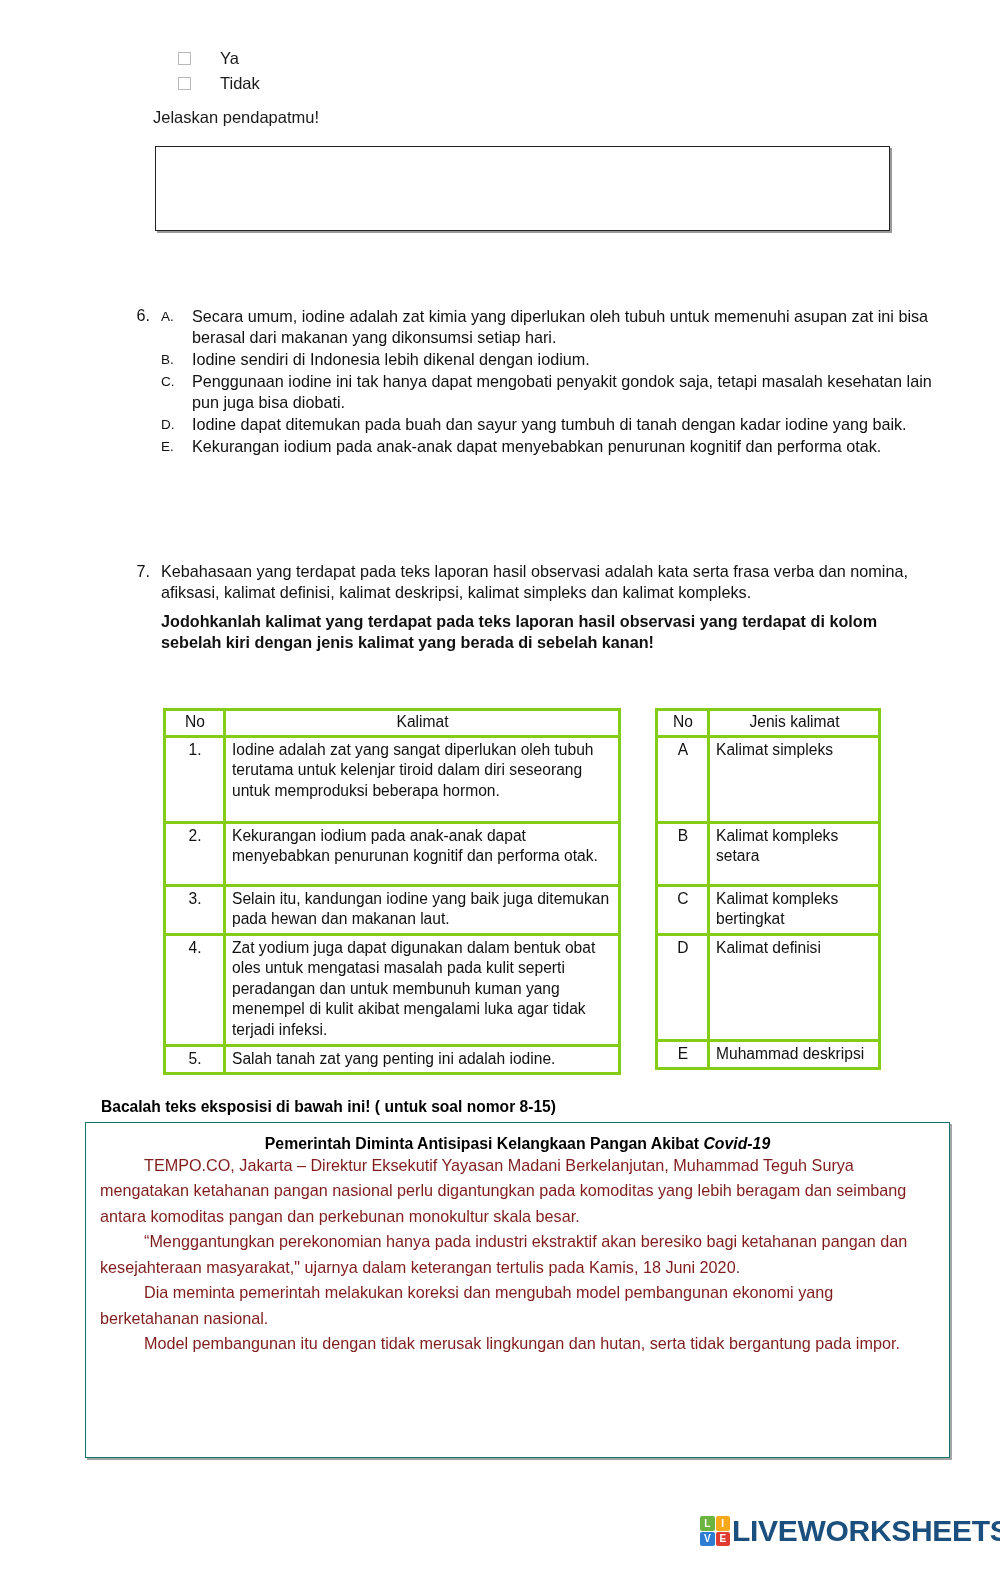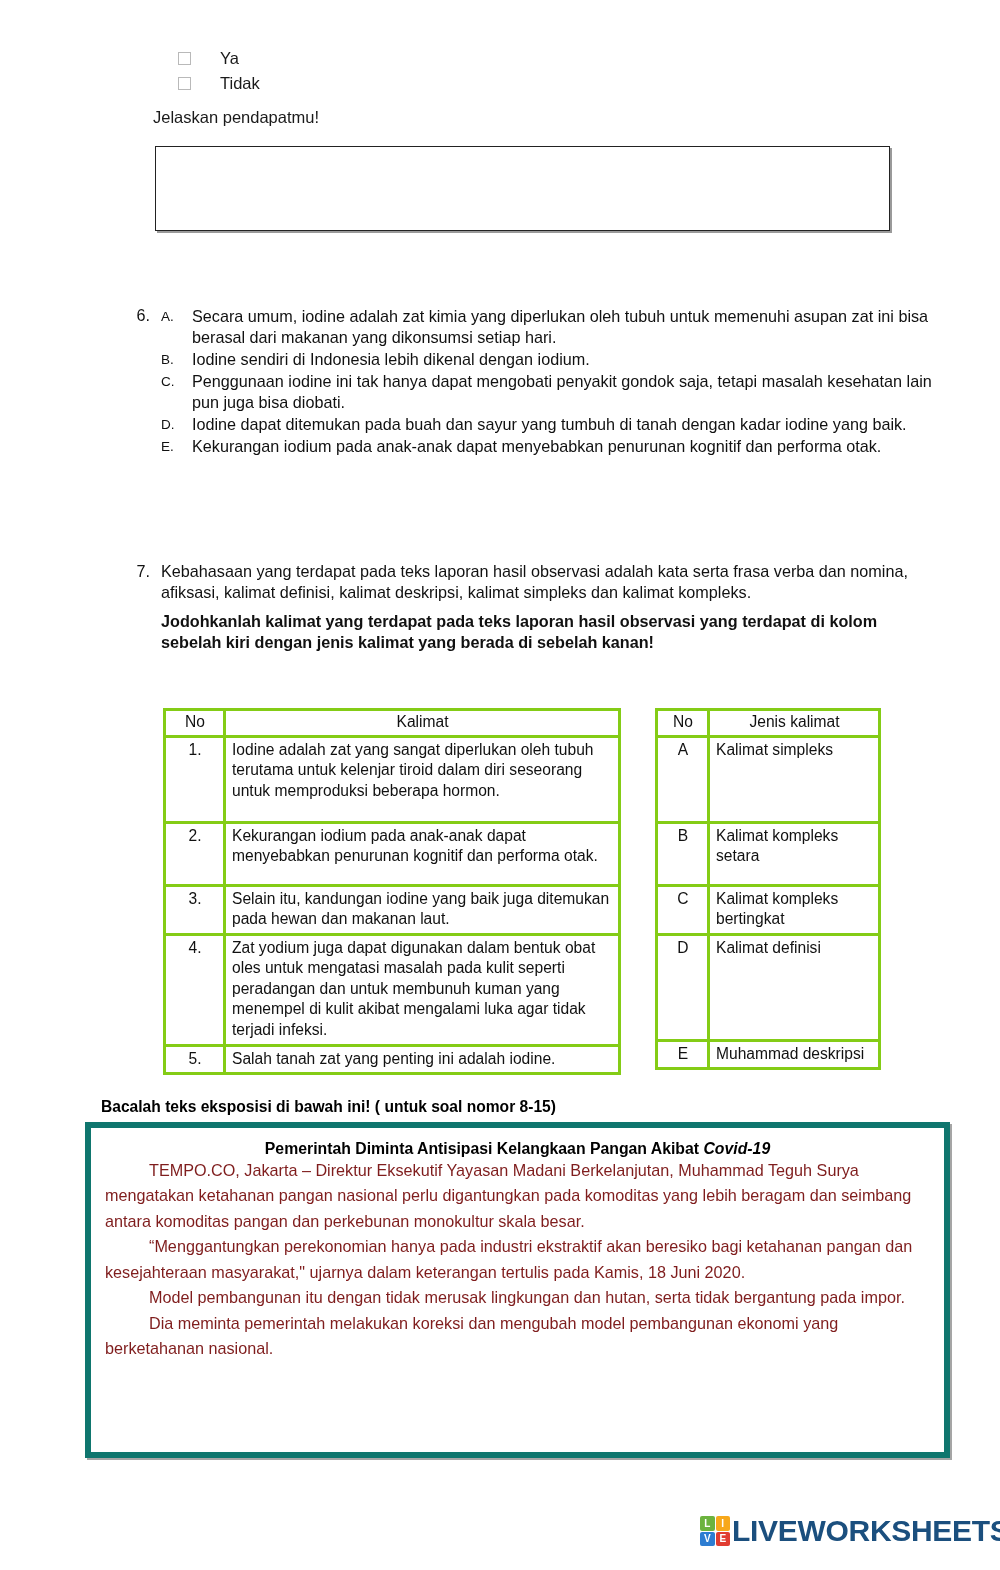--- a/index.html
+++ b/index.html
@@ -146,21 +146,21 @@
     font-weight: bold;
     color: #000000;
     margin-top: 12px;
   }
   .expo-box {
     position: absolute;
     left: 85px;
     top: 1122px;
     width: 865px;
     height: 336px;
-    border: 6px solid #0f766e;
+    border: 1px solid #0f766e;
     box-shadow: 2px 2px 0 0 #a5a5a5;
     background: #ffffff;
     box-sizing: border-box;
   }
   .expo-title {
     text-align: center;
     font-size: 15.8px;
     font-weight: bold;
     margin: 12px 0 0 0;
     color: #000000;
@@ -336,22 +336,22 @@
 
 <div class="read-instruction">Bacalah teks eksposisi di bawah ini! ( untuk soal nomor 8-15)</div>
 
 <div class="expo-box">
   <div class="expo-title">
     <span>Pemerintah Diminta Antisipasi Kelangkaan Pangan Akibat </span><i>Covid-19</i>
   </div>
   <div class="expo-body">
     <p>TEMPO.CO, Jakarta – Direktur Eksekutif Yayasan Madani Berkelanjutan, Muhammad Teguh Surya mengatakan ketahanan pangan nasional perlu digantungkan pada komoditas yang lebih beragam dan seimbang antara komoditas pangan dan perkebunan monokultur skala besar.</p>
     <p>“Menggantungkan perekonomian hanya pada industri ekstraktif akan beresiko bagi ketahanan pangan dan kesejahteraan masyarakat," ujarnya dalam keterangan tertulis pada Kamis, 18 Juni 2020.</p>
+    <p>Dia meminta pemerintah melakukan koreksi dan mengubah model pembangunan ekonomi yang berketahanan nasional.</p>
     <p>Model pembangunan itu dengan tidak merusak lingkungan dan hutan, serta tidak bergantung pada impor.</p>
-    <p>Dia meminta pemerintah melakukan koreksi dan mengubah model pembangunan ekonomi yang berketahanan nasional.</p>
   </div>
 </div>
 
 <div class="lw-logo">
   <div class="lw-grid">
     <span class="lw-cell" style="background: rgb(108, 179, 63);">L</span>
     <span class="lw-cell" style="background: rgb(247, 168, 27);">I</span>
     <span class="lw-cell" style="background: rgb(45, 125, 210);">V</span>
     <span class="lw-cell" style="background: rgb(224, 60, 49);">E</span>
   </div>

